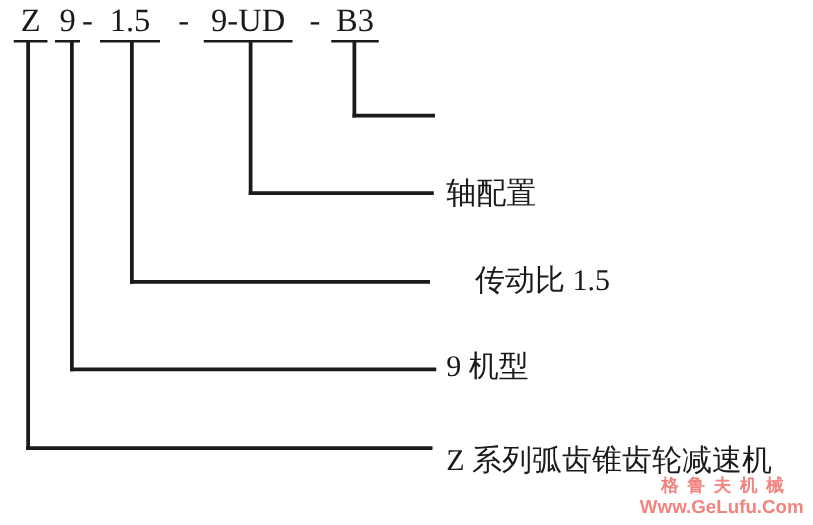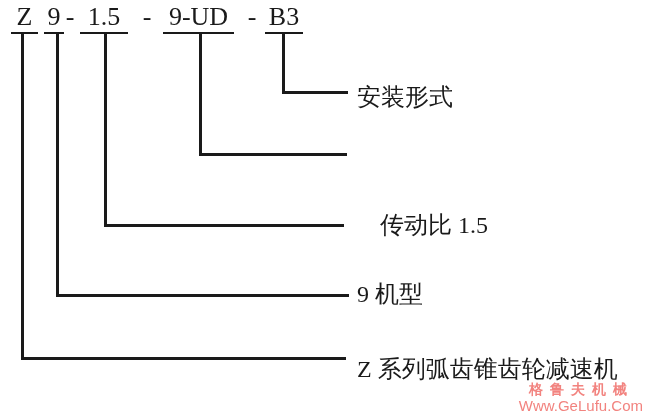--- a/index.html
+++ b/index.html
@@ -71,21 +71,21 @@
   .wm-brand {
     font-family: "Liberation Serif", "DejaVu Serif", serif;
     font-weight: bold;
     font-size: 14px;
     letter-spacing: 7px;
     padding-right: 9px;
     white-space: nowrap;
   }
   .wm-url {
     font-family: "Liberation Sans", "DejaVu Sans", sans-serif;
-    font-weight: normal;
+    font-weight: bold;
     font-size: 15px;
     white-space: nowrap;
   }
 </style>
 </head>
 <body>
 
 <div class="canvas">
 
   <span class="seg seg-z">Z</span>
@@ -101,21 +101,21 @@
   <div class="hline h-b3"></div>
   <div class="vline v-1ud"></div>
   <div class="hline h-1ud"></div>
   <div class="vline v-15"></div>
   <div class="hline h-15"></div>
   <div class="vline v-9"></div>
   <div class="hline h-9"></div>
   <div class="vline v-z"></div>
   <div class="hline h-z"></div>
 
-  <div class="callout lbl-mounting">安装形式</div>
+  <div class="callout lbl-shaft">轴配置</div>
   <div class="callout lbl-ratio">传动比 1.5</div>
   <div class="callout lbl-model">9 机型</div>
   <div class="callout lbl-series">Z 系列弧齿锥齿轮减速机</div>
 
   <div class="watermark" style="color: rgb(242, 131, 127);">
     <div class="wm-brand">格鲁夫机械</div>
     <div class="wm-url">Www.GeLufu.Com</div>
   </div>
 
 </div>

